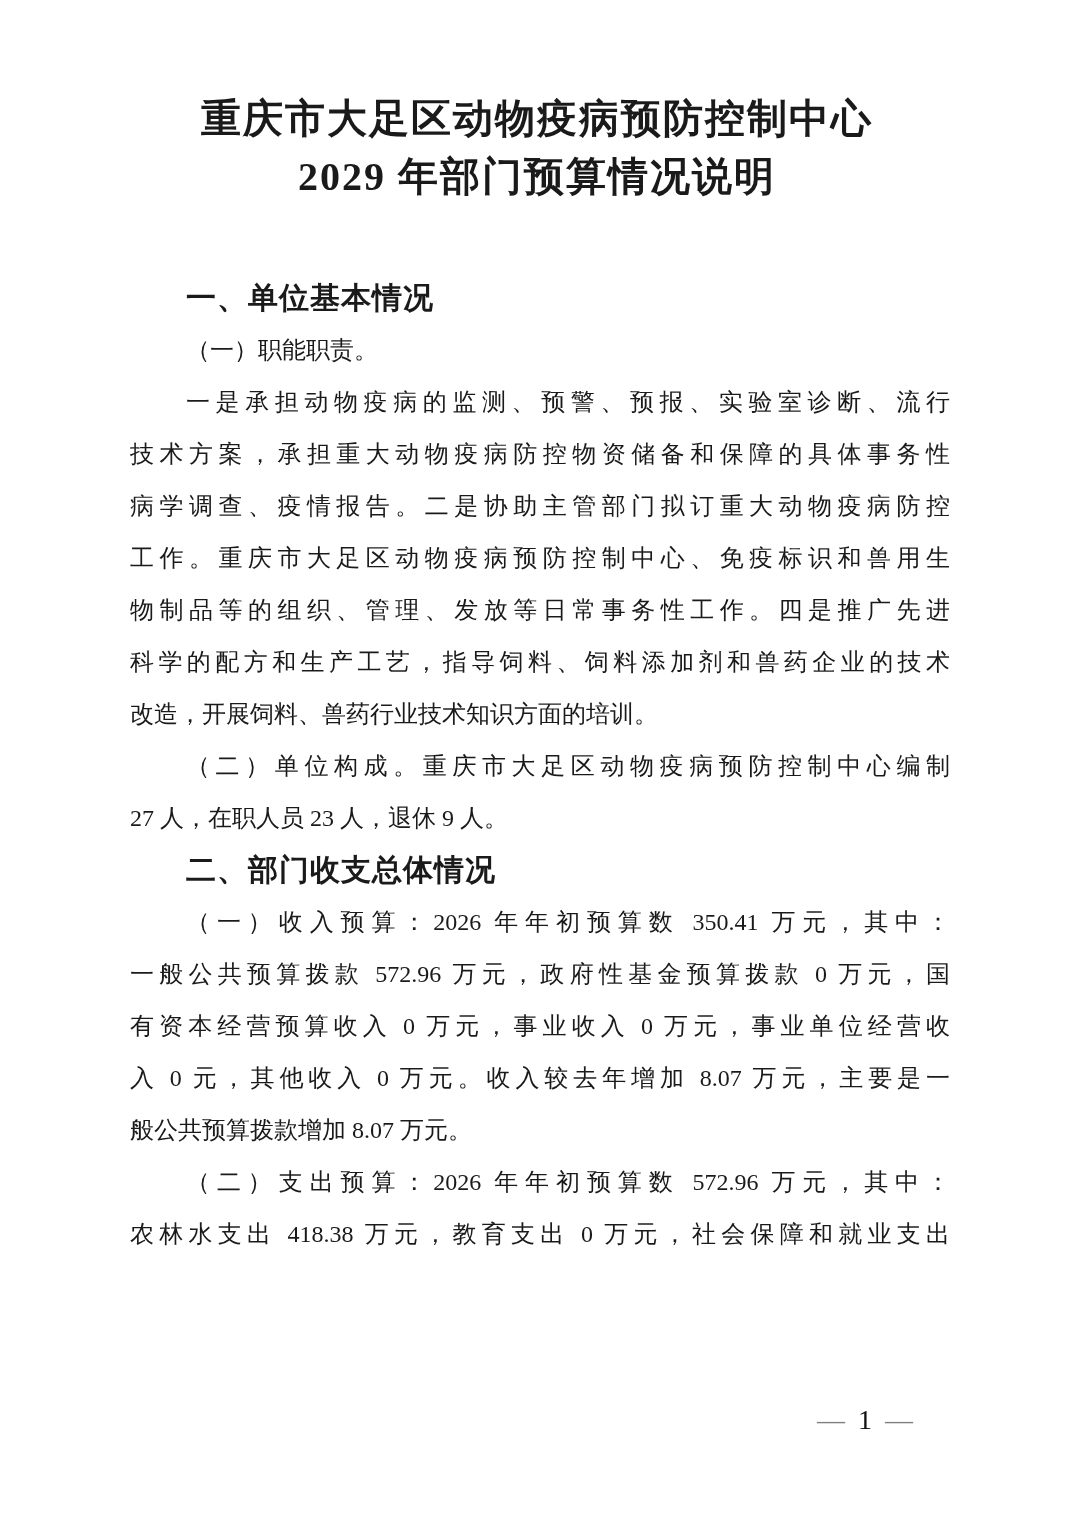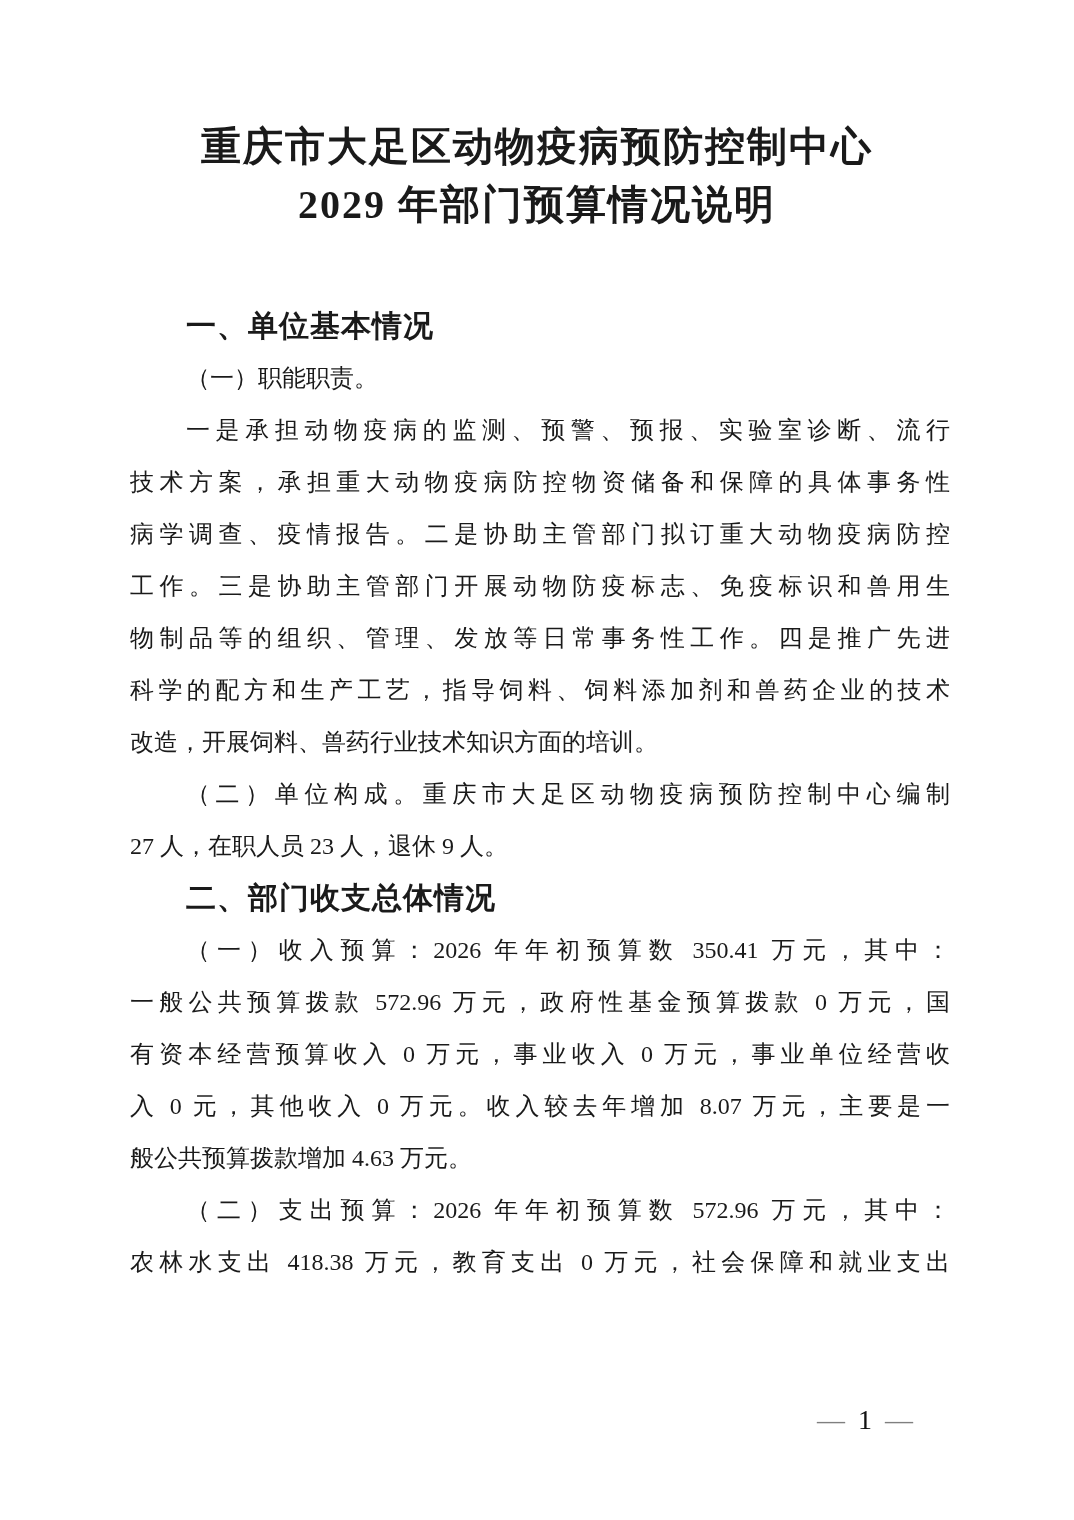--- a/index.html
+++ b/index.html
@@ -13,21 +13,21 @@
     color: #1a1a1a;
     font-family: "Liberation Serif", "DejaVu Serif", serif;
     position: relative;
     overflow: hidden;
   }
   .page {
     position: absolute;
     inset: 0;
   }
   .doc-title {
-    padding-top: 118px;
+    padding-top: 90px;
     text-align: center;
   }
   .title-line {
     font-size: 40px;
     font-weight: bold;
     line-height: 58px;
     letter-spacing: 2px;
     font-family: "Liberation Serif", "DejaVu Serif", serif;
   }
   .doc-body {
@@ -79,32 +79,32 @@
     <div class="title-line">重庆市大足区动物疫病预防控制中心</div>
     <div class="title-line">2029 年部门预算情况说明</div>
   </header>
 
   <main class="doc-body">
     <div class="line heading indent">一、单位基本情况</div>
     <div class="line indent">（一）职能职责。</div>
     <div class="line indent justify">一是承担动物疫病的监测、预警、预报、实验室诊断、流行</div>
     <div class="line justify">技术方案，承担重大动物疫病防控物资储备和保障的具体事务性</div>
     <div class="line justify">病学调查、疫情报告。二是协助主管部门拟订重大动物疫病防控</div>
-    <div class="line justify">工作。三是协助主管部门开展动物防疫标志、免疫标识和兽用生</div>
+    <div class="line justify">工作。重庆市大足区动物疫病预防控制中心、免疫标识和兽用生</div>
     <div class="line justify">物制品等的组织、管理、发放等日常事务性工作。四是推广先进</div>
     <div class="line justify">科学的配方和生产工艺，指导饲料、饲料添加剂和兽药企业的技术</div>
     <div class="line">改造，开展饲料、兽药行业技术知识方面的培训。</div>
     <div class="line indent justify">（二）单位构成。重庆市大足区动物疫病预防控制中心编制</div>
     <div class="line">27 人，在职人员 23 人，退休 9 人。</div>
     <div class="line heading indent">二、部门收支总体情况</div>
     <div class="line indent justify">（一）收入预算：2026 年年初预算数 350.41 万元，其中：</div>
     <div class="line justify">一般公共预算拨款 572.96 万元，政府性基金预算拨款 0 万元，国</div>
     <div class="line justify">有资本经营预算收入 0 万元，事业收入 0 万元，事业单位经营收</div>
     <div class="line justify">入 0 元，其他收入 0 万元。收入较去年增加 8.07 万元，主要是一</div>
-    <div class="line">般公共预算拨款增加 4.63 万元。</div>
+    <div class="line">般公共预算拨款增加 8.07 万元。</div>
     <div class="line indent justify">（二）支出预算：2026 年年初预算数 572.96 万元，其中：</div>
     <div class="line justify">农林水支出 418.38 万元，教育支出 0 万元，社会保障和就业支出</div>
   </main>
 
   <footer class="page-footer">
     <span class="dash">—</span><span class="num">1</span><span class="dash">—</span>
   </footer>
 
 </div>
 

